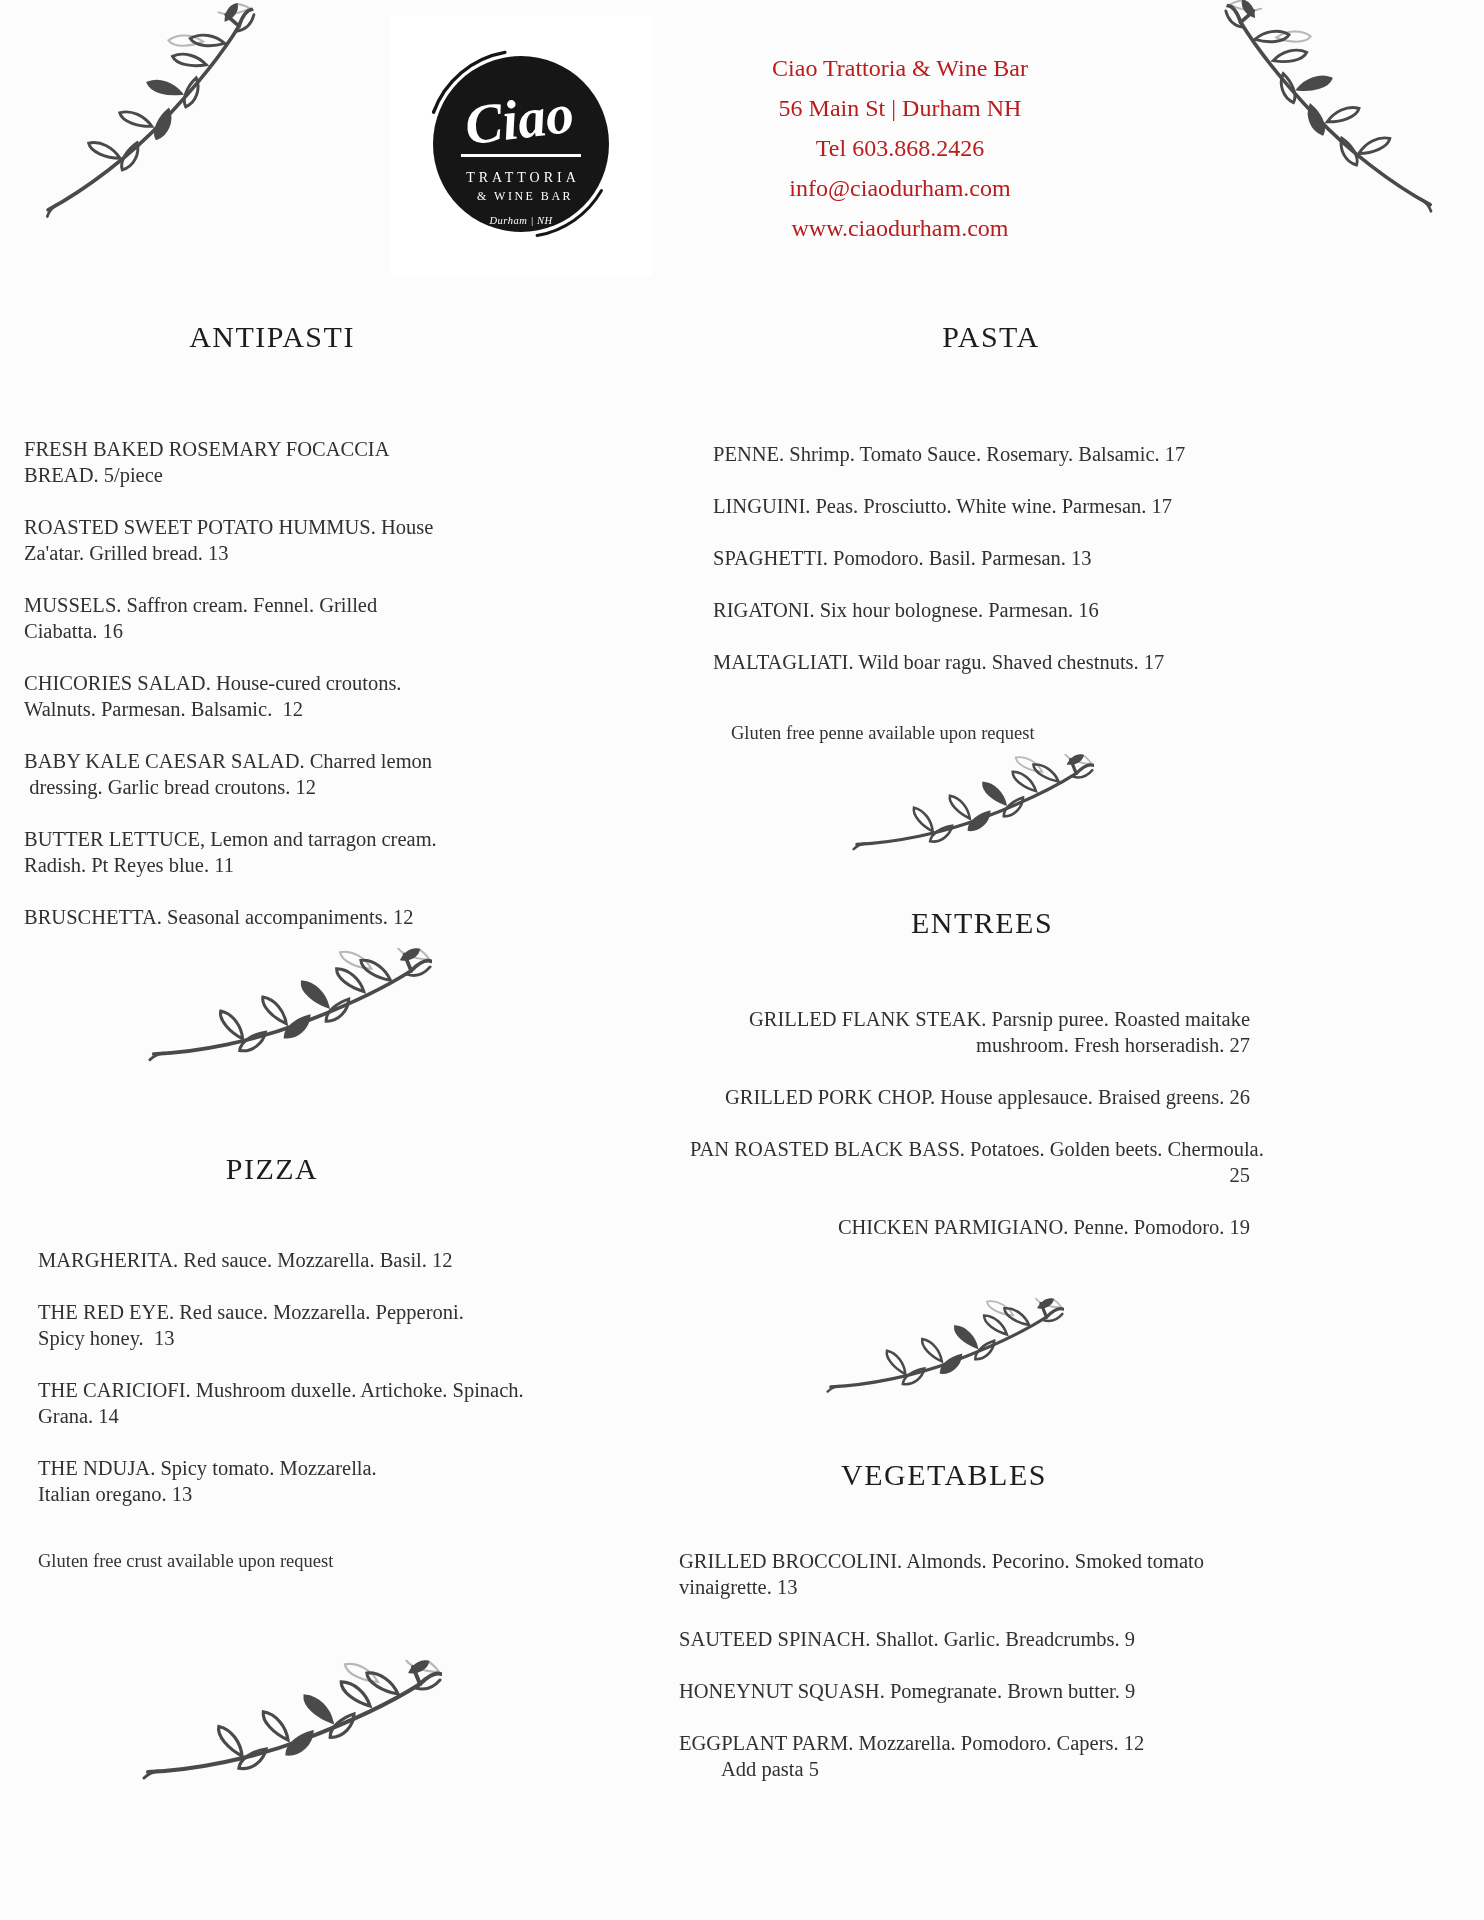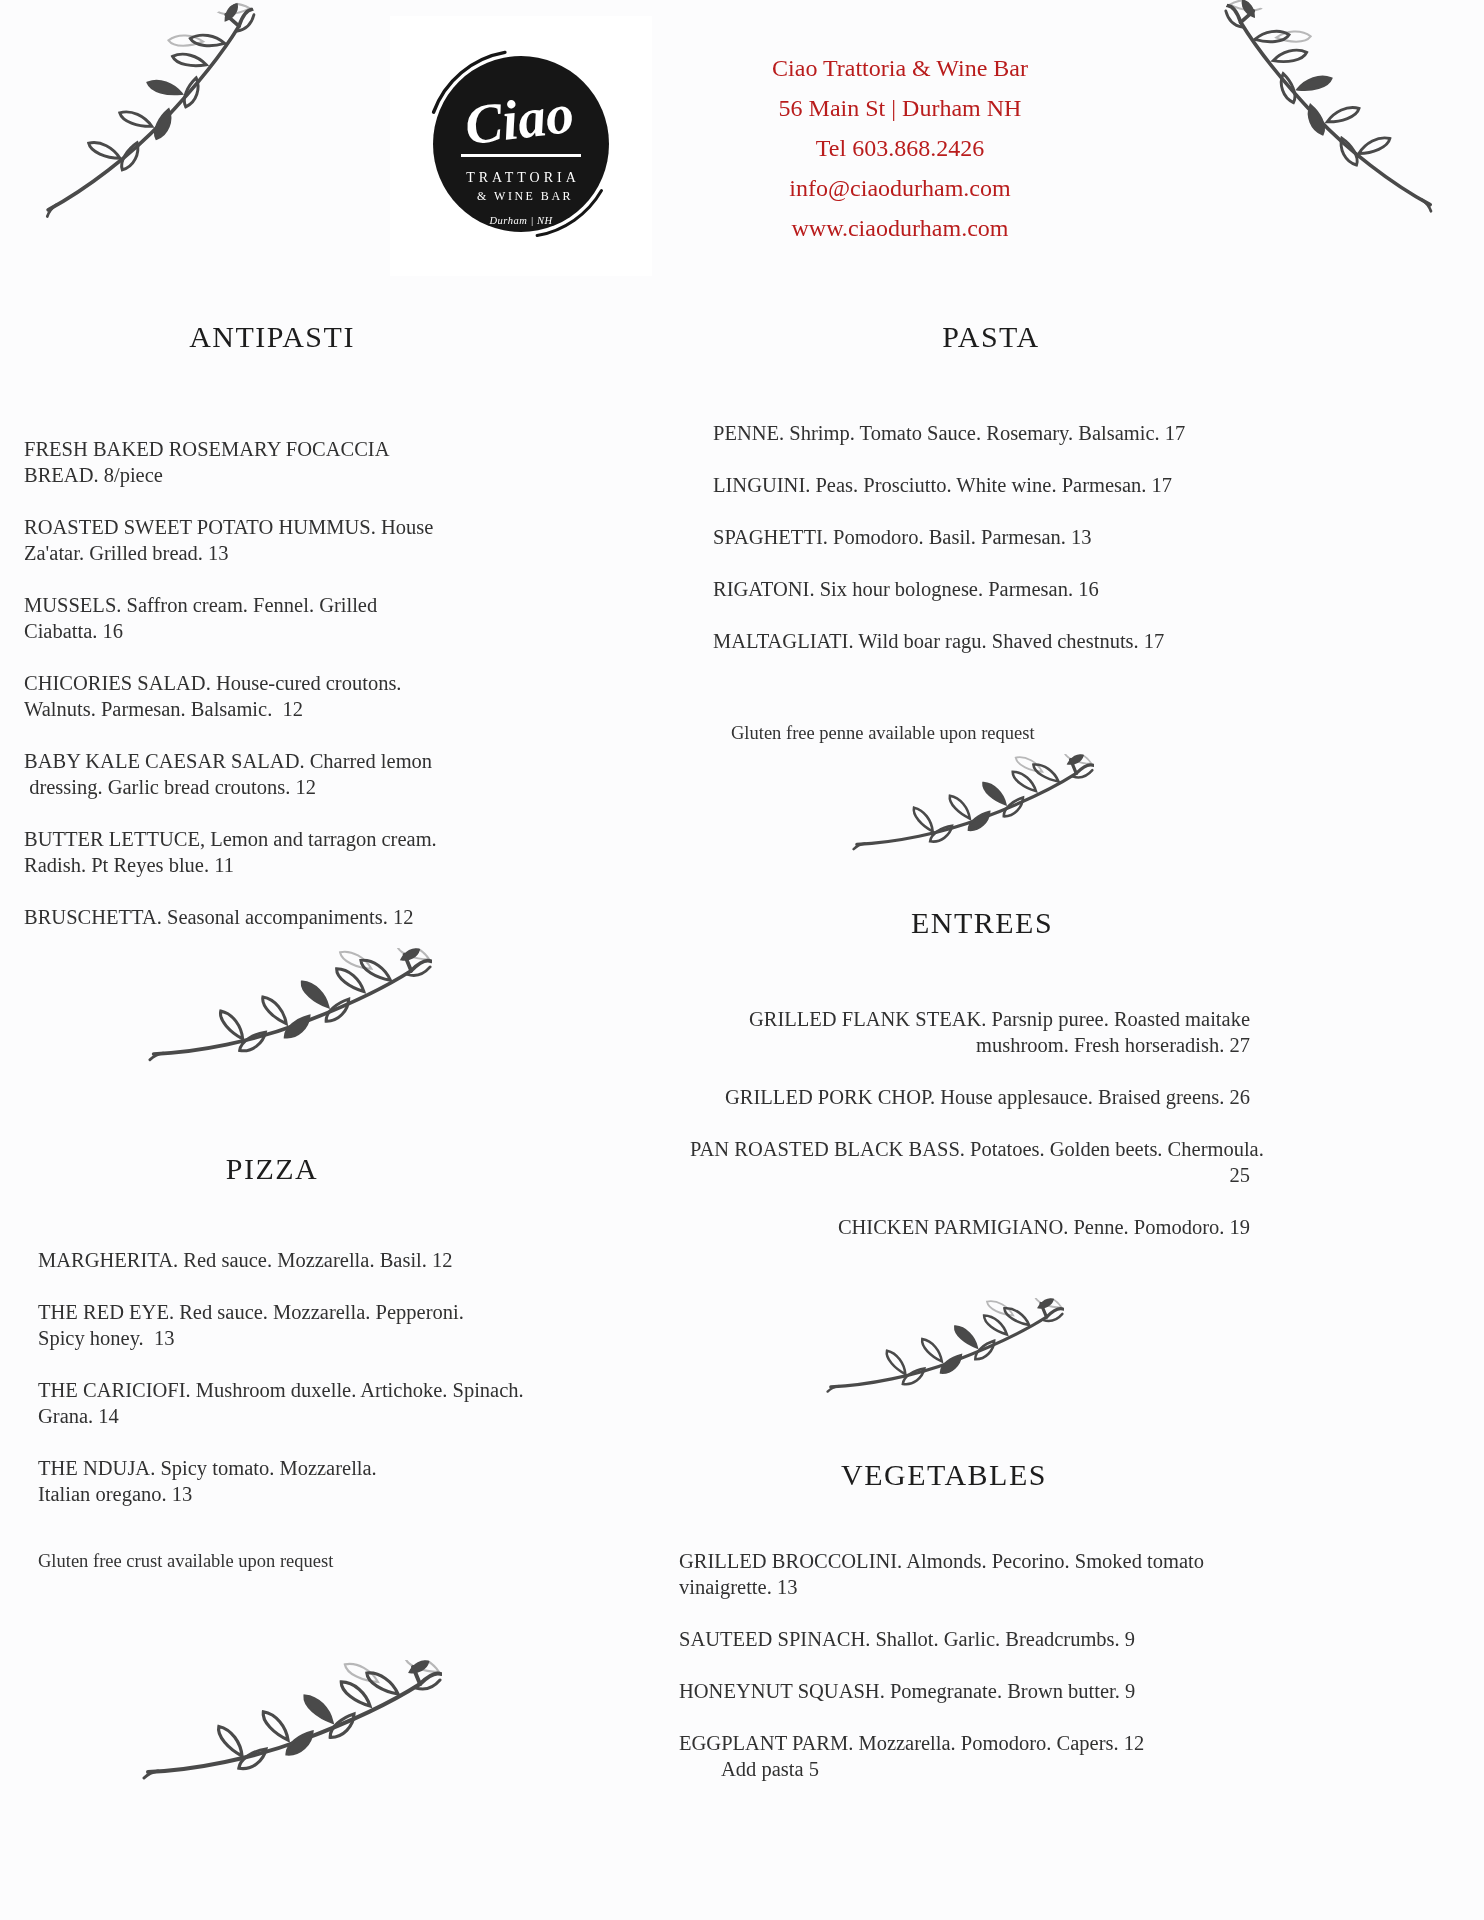--- a/index.html
+++ b/index.html
@@ -27,21 +27,21 @@
              letter-spacing:1.5px;color:#1d1d1d;text-align:center;}
   .t-antipasti{left:38px;top:320px;width:468px;}
   .t-pizza{left:38px;top:1152px;width:468px;}
   .t-pasta{left:712px;top:320px;width:558px;}
   .t-entrees{left:712px;top:906px;width:540px;}
   .t-veg{left:664px;top:1458px;width:560px;}
   .items{position:absolute;font-size:20.5px;line-height:26px;color:#313131;}
   .items .item{margin-bottom:26px;}
   .items .l{white-space:pre;}
   .i-antipasti{left:24px;top:436px;width:560px;}
-  .i-pasta{left:713px;top:420px;width:560px;}
+  .i-pasta{left:713px;top:441px;width:560px;}
   .i-entrees{left:690px;top:1006px;width:560px;text-align:right;}
   .i-pizza{left:38px;top:1247px;width:560px;}
   .i-veg{left:679px;top:1548px;width:560px;}
   .indent{padding-left:42px;}
   .note{position:absolute;font-size:18.5px;color:#333333;white-space:pre;margin-top:11px;}
   .n-pasta{left:731px;top:712px;}
   .n-pizza{left:38px;top:1540px;}
   
   .logo-svg text{fill:#ffffff;}
   .lg-word{font-family:"Liberation Serif","DejaVu Serif",serif;font-style:italic;font-weight:bold;font-size:56px;}
@@ -138,21 +138,21 @@
     <div>56 Main St | Durham NH</div>
     <div>Tel 603.868.2426</div>
     <div>info@ciaodurham.com</div>
     <div>www.ciaodurham.com</div>
   </div>
 
   <h2 class="sec-title t-antipasti">ANTIPASTI</h2>
   <div class="items i-antipasti">
     <div class="item">
       <div class="l">FRESH BAKED ROSEMARY FOCACCIA</div>
-      <div class="l">BREAD. 8/piece</div>
+      <div class="l">BREAD. 5/piece</div>
     </div>
     <div class="item">
       <div class="l">ROASTED SWEET POTATO HUMMUS. House</div>
       <div class="l">Za'atar. Grilled bread. 13</div>
     </div>
     <div class="item">
       <div class="l">MUSSELS. Saffron cream. Fennel. Grilled</div>
       <div class="l">Ciabatta. 16</div>
     </div>
     <div class="item">

